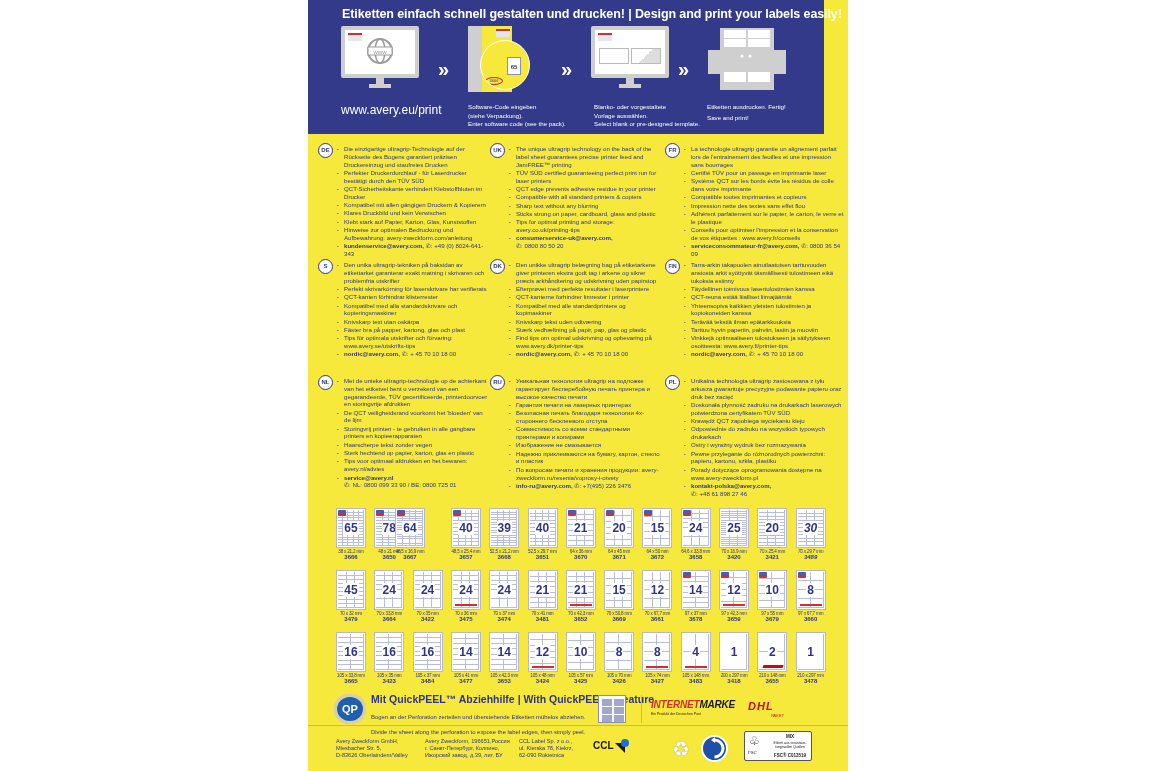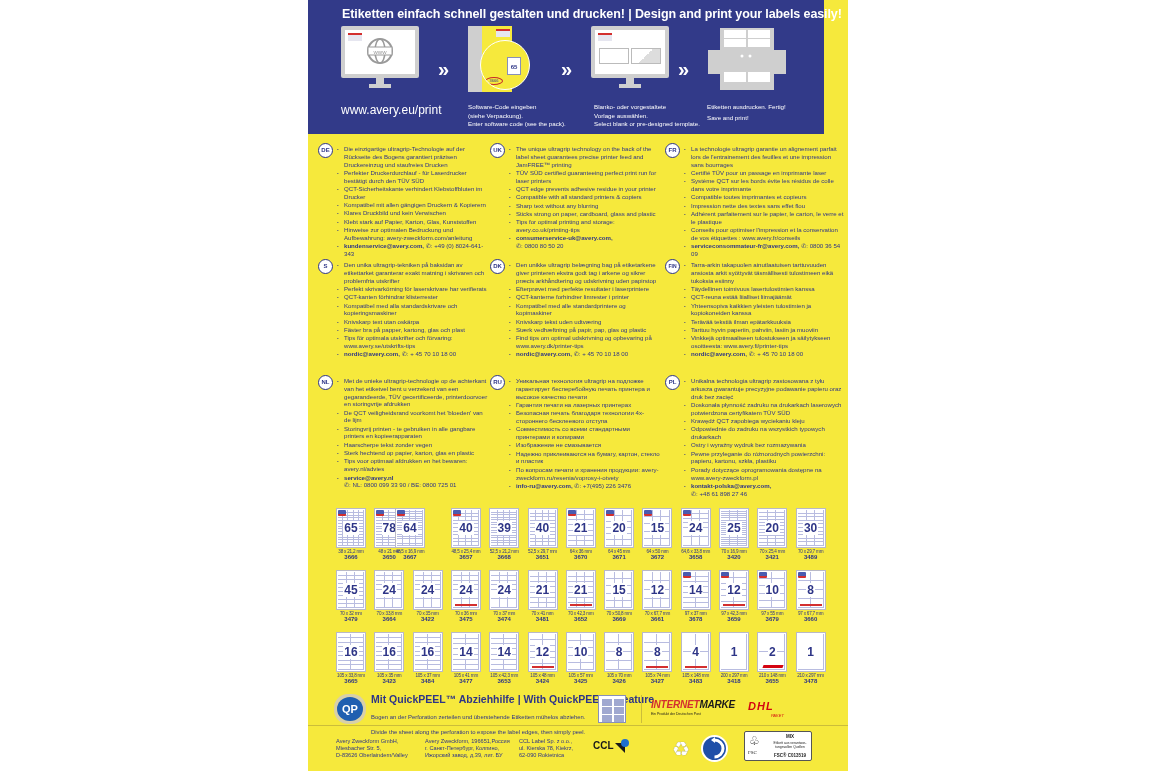--- a/index.html
+++ b/index.html
@@ -376,21 +376,21 @@
         <div class="code">3420</div>
       </div>
       <div class="lbl" style="left: 421.3px; top: 0px;">
         <div class="sheetimg">
           <div class="grid" style="background: repeating-linear-gradient(to right, transparent 0px, transparent calc(33.3333% - 1px), rgb(184, 188, 224) calc(33.3333% - 1px), rgb(184, 188, 224) 33.3333%), repeating-linear-gradient(transparent 0px, transparent calc(9.09091% - 1px), rgb(184, 188, 224) calc(9.09091% - 1px), rgb(184, 188, 224) 9.09091%);"></div>
           <div class="num"><span>20</span></div>
         </div>
         <div class="size">70 x 25,4 mm</div>
         <div class="code">3421</div>
       </div>
-      <div class="lbl" style="left: 459.6px; top: 0px;">
+      <div class="lbl" style="left: 459.6px; top: 0px; font-style: italic;">
         <div class="sheetimg">
           <div class="grid" style="background: repeating-linear-gradient(to right, transparent 0px, transparent calc(33.3333% - 1px), rgb(184, 188, 224) calc(33.3333% - 1px), rgb(184, 188, 224) 33.3333%), repeating-linear-gradient(transparent 0px, transparent calc(10% - 1px), rgb(184, 188, 224) calc(10% - 1px), rgb(184, 188, 224) 10%);"></div>
           <div class="num"><span>30</span></div>
         </div>
         <div class="size">70 x 29,7 mm</div>
         <div class="code">3489</div>
       </div>
       <div class="lbl" style="left: 0px; top: 62px;">
         <div class="sheetimg">
           <div class="grid" style="background: repeating-linear-gradient(to right, transparent 0px, transparent calc(33.3333% - 1px), rgb(184, 188, 224) calc(33.3333% - 1px), rgb(184, 188, 224) 33.3333%), repeating-linear-gradient(transparent 0px, transparent calc(11.1111% - 1px), rgb(184, 188, 224) calc(11.1111% - 1px), rgb(184, 188, 224) 11.1111%);"></div>

